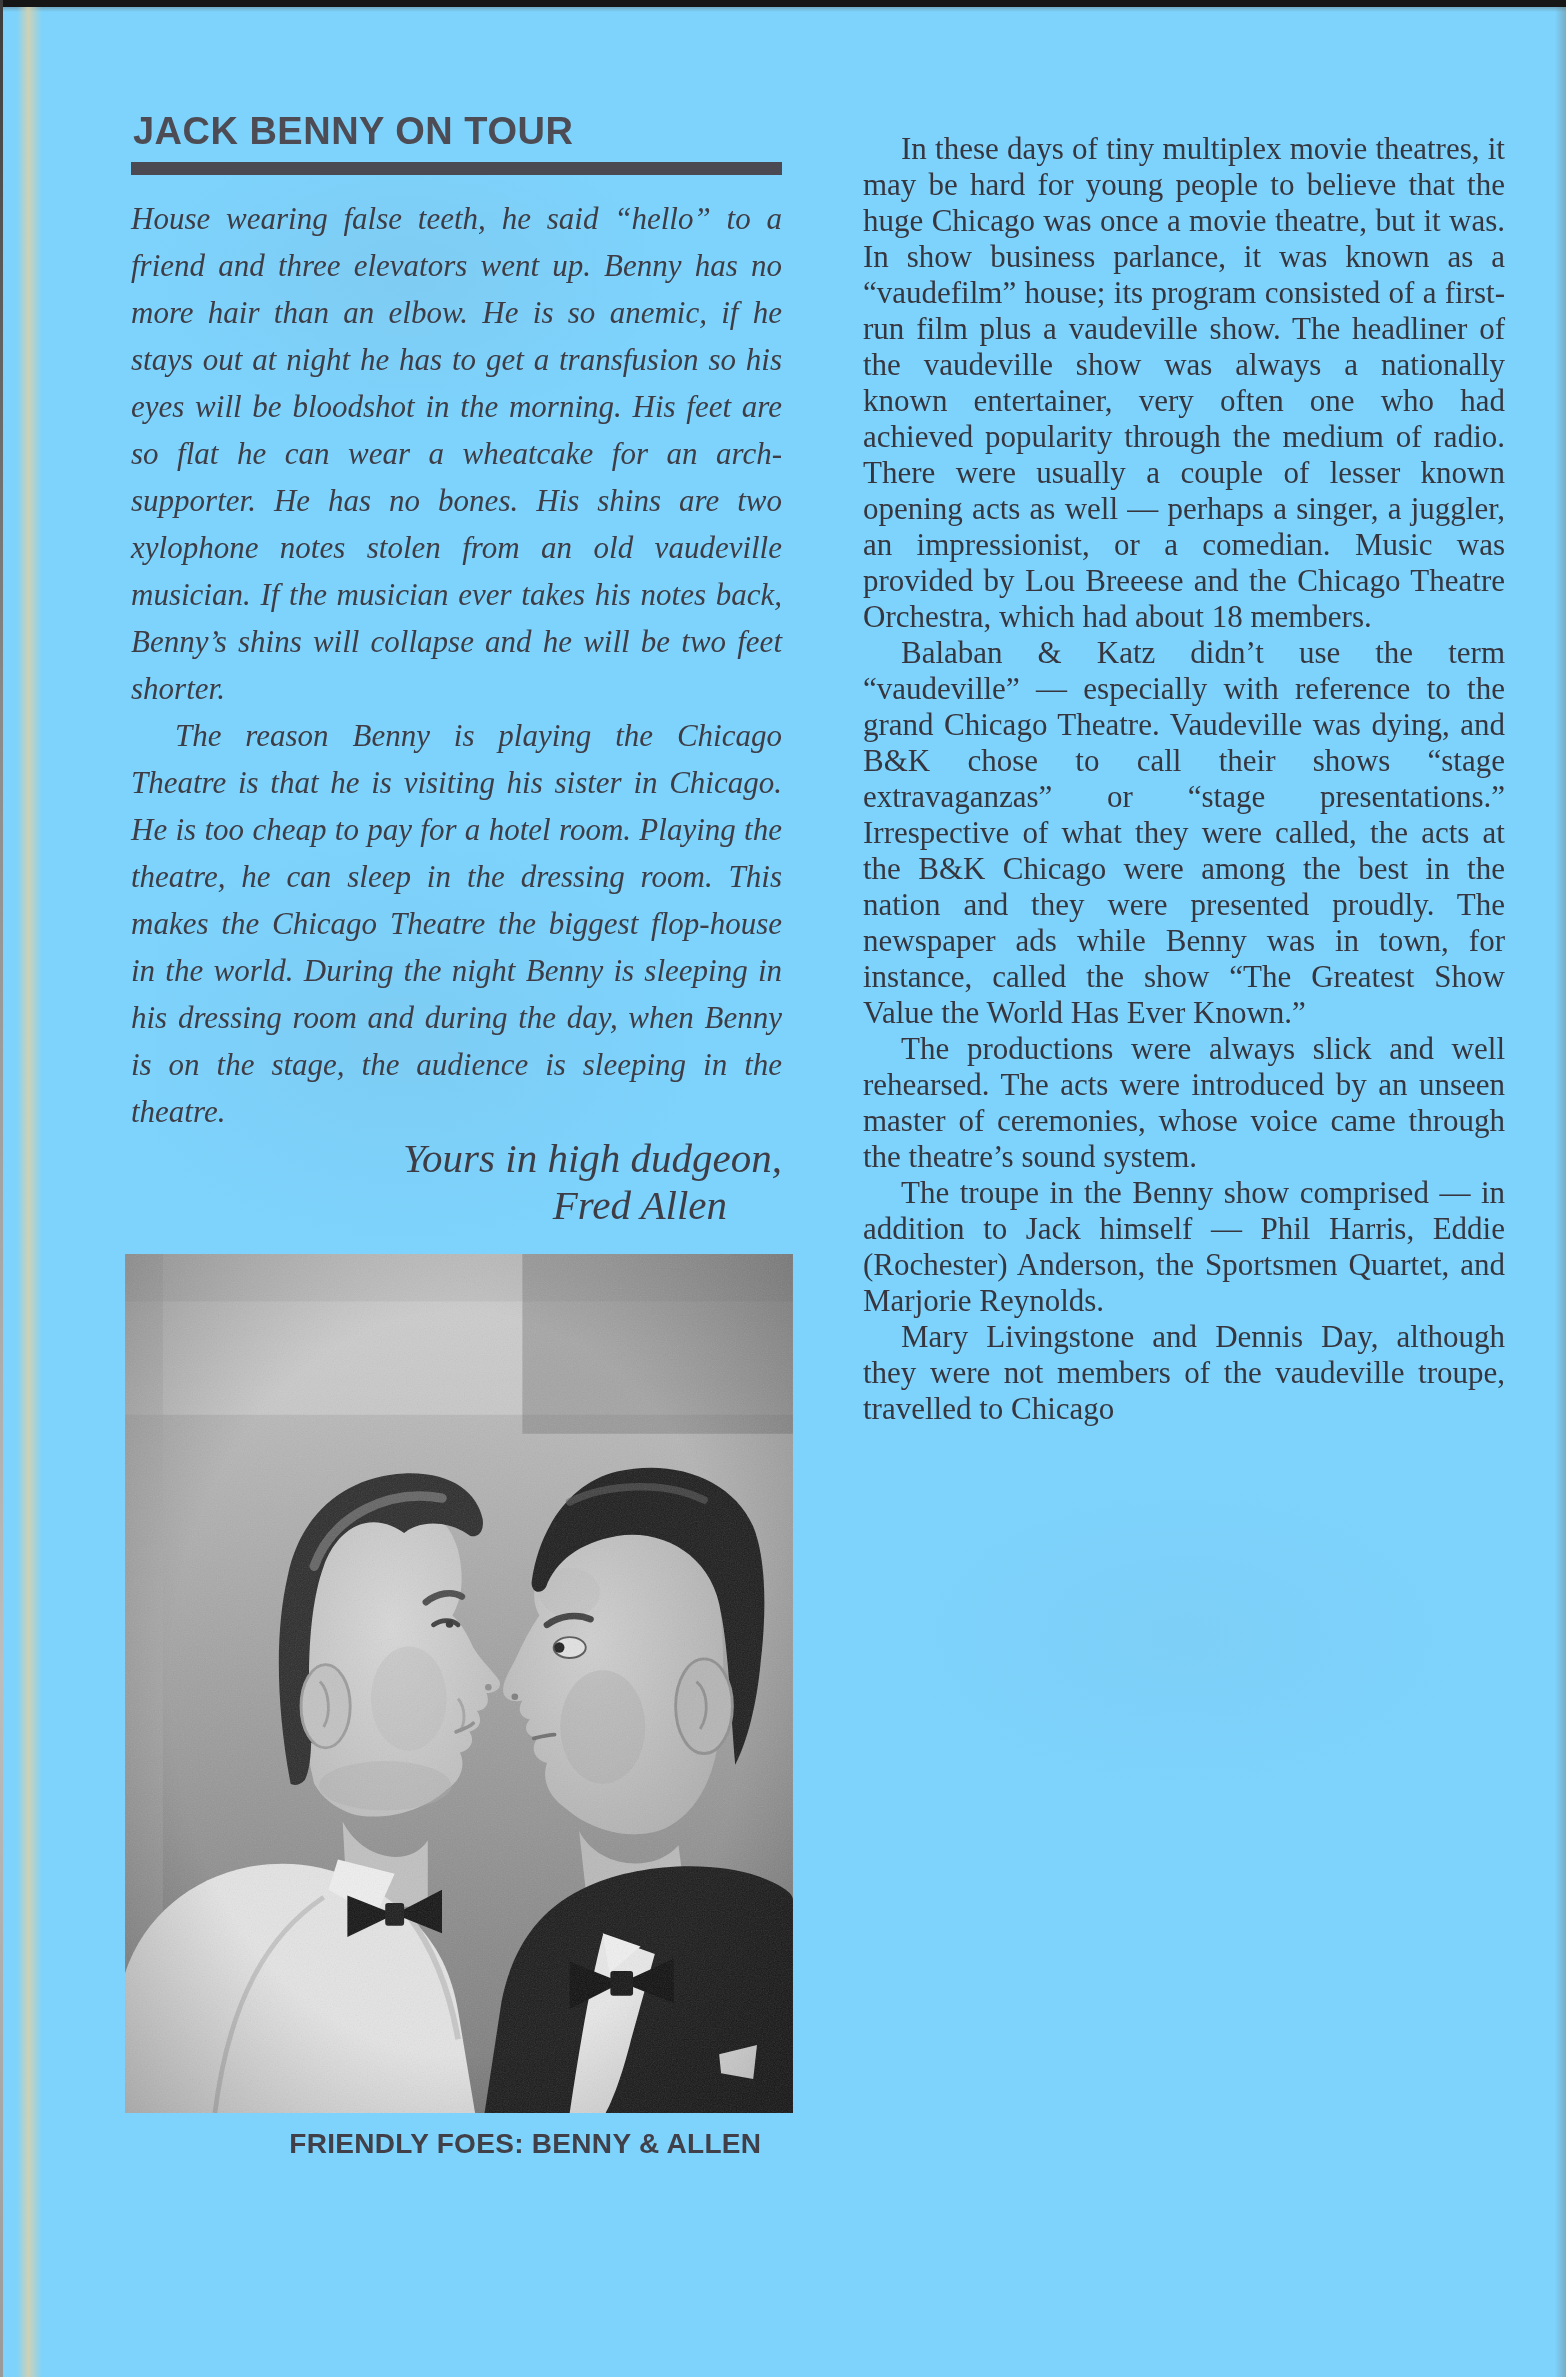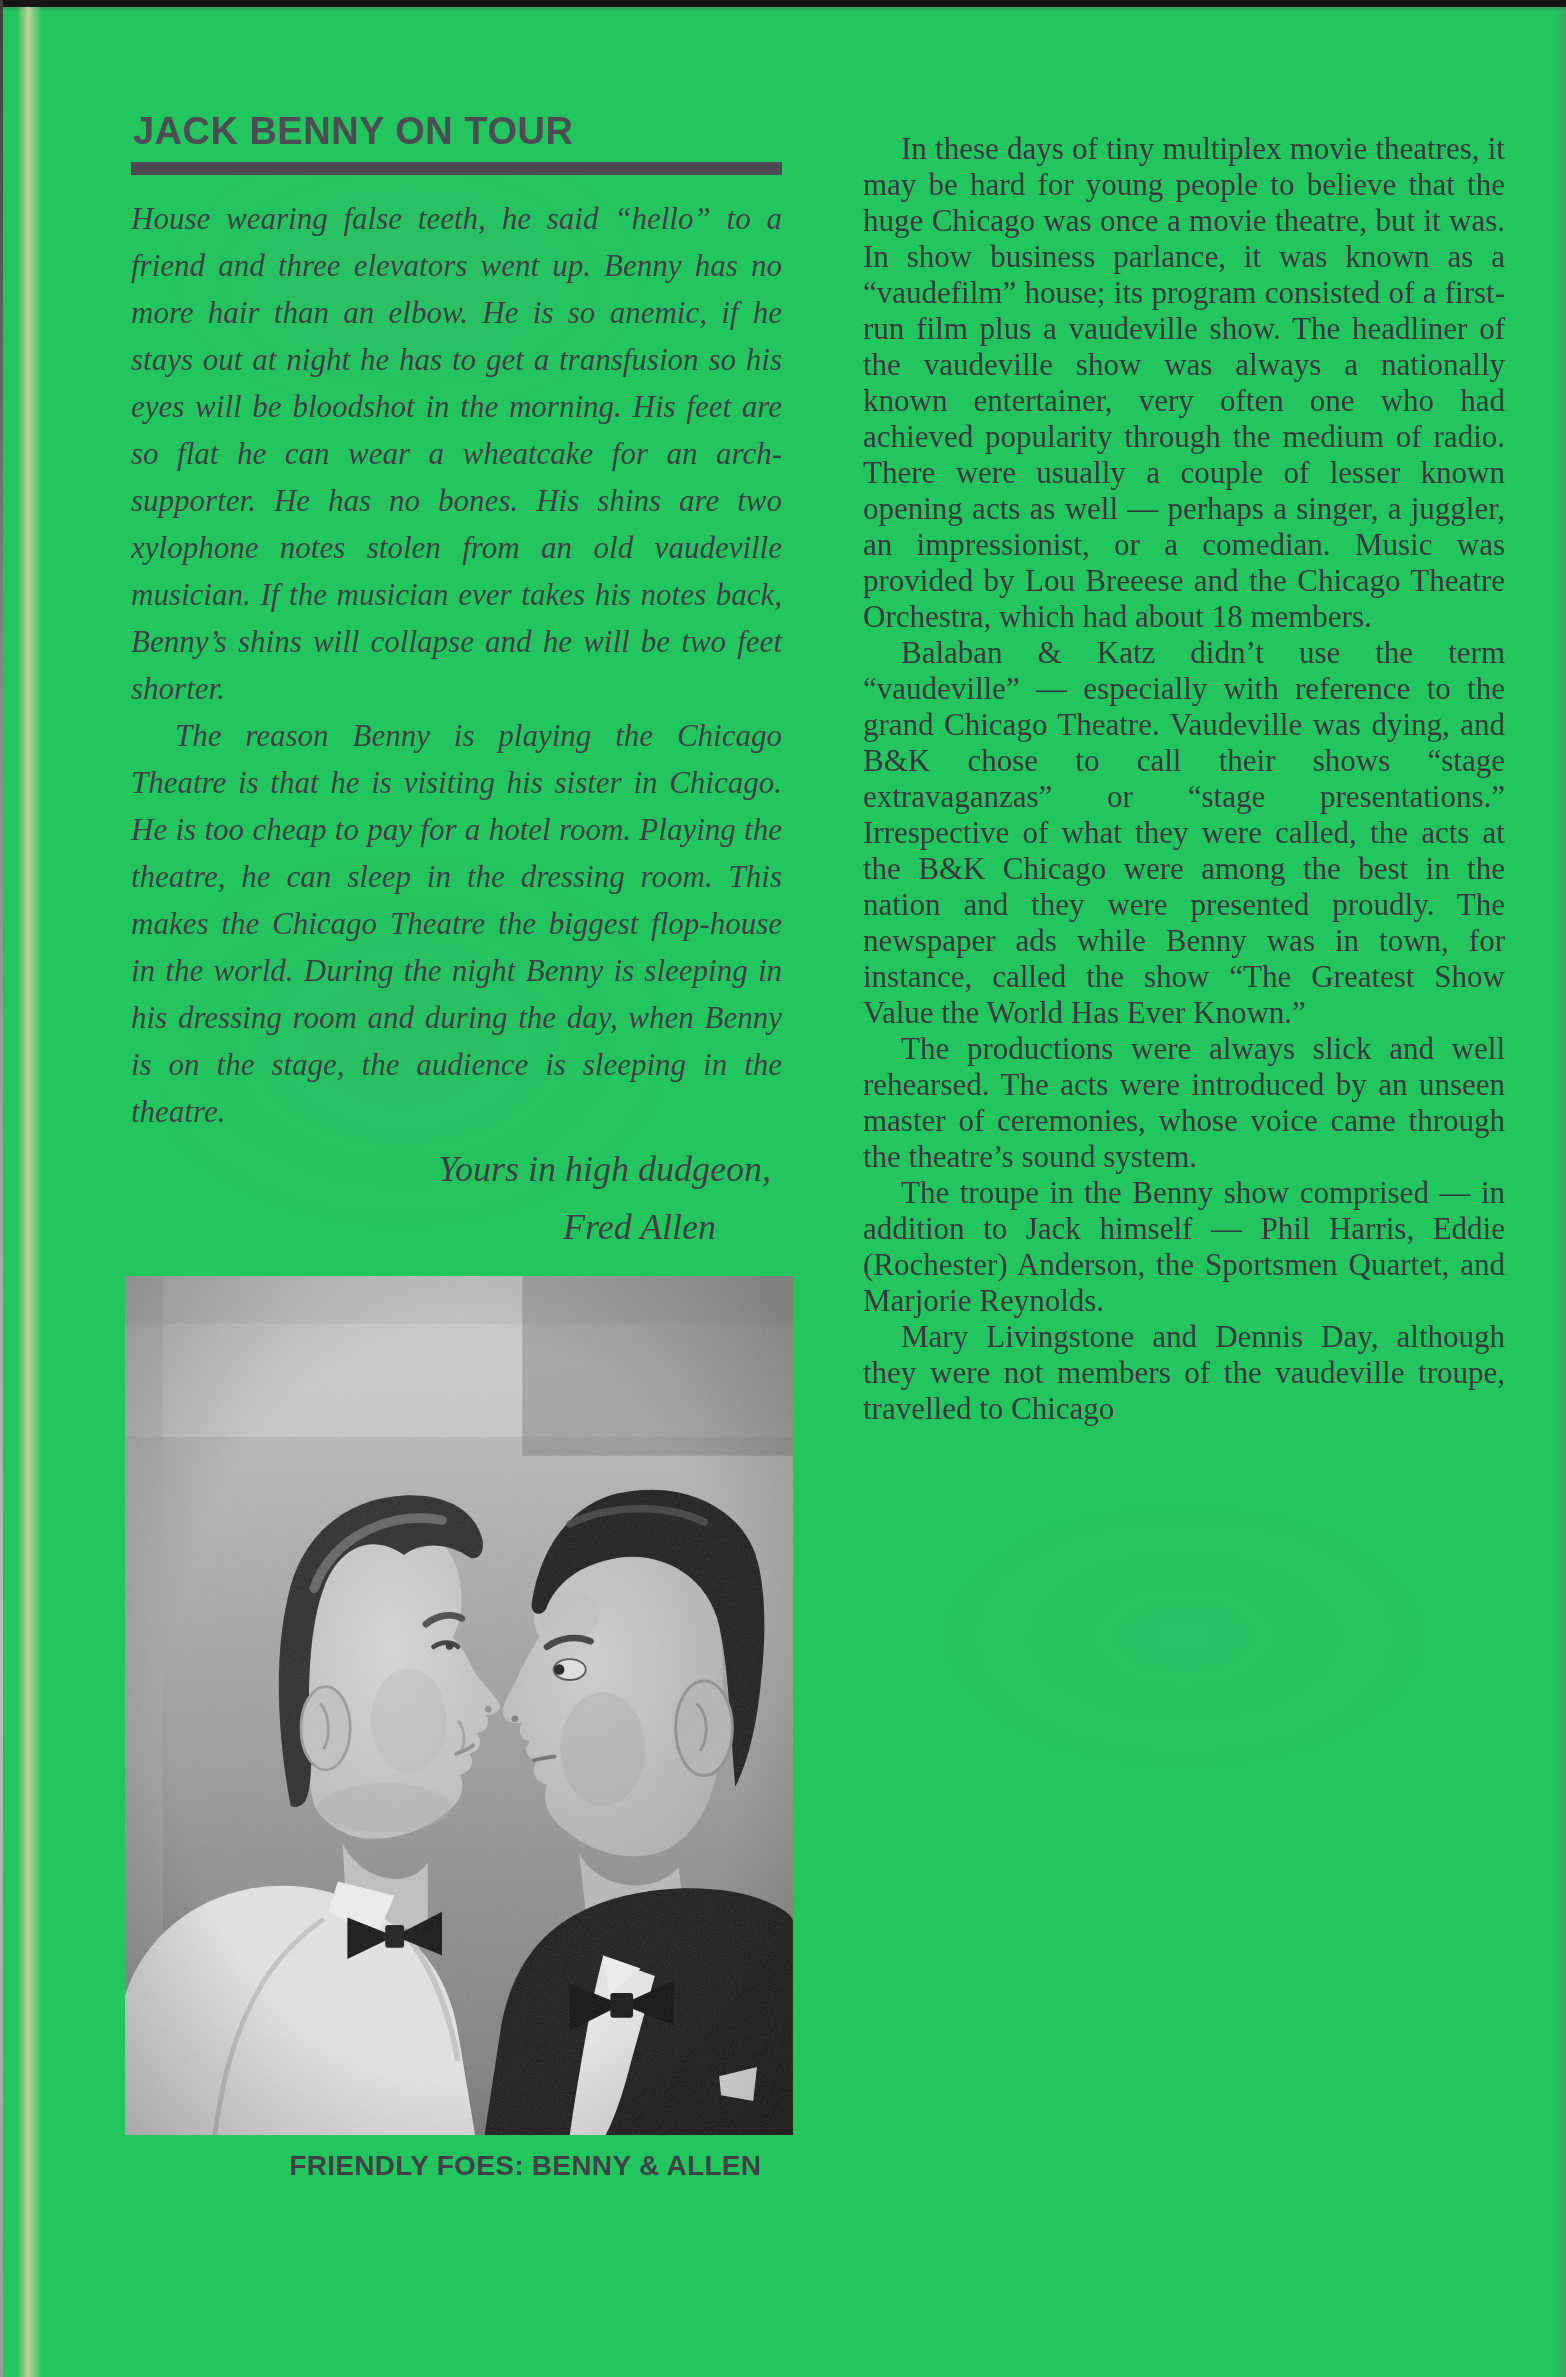--- a/index.html
+++ b/index.html
@@ -1,16 +1,16 @@
 <!DOCTYPE html>
 <html style="font-size:15px"><head>
 <meta charset="utf-8">
 <style>
   html,body{margin:0;padding:0;width:1566px;height:2377px;overflow:hidden;background:#e8e7e3;}
-  .page{position:relative;width:1566px;height:2377px;background:#22c55e;
+  .page{position:relative;width:1566px;height:2377px;background:#7dd3fc;
         font-family:"Liberation Serif",serif;color:#3b3a43;overflow:hidden;}
 
   
   .edge-top{position:absolute;top:0;left:0;right:0;height:6.6px;background:#161616;}
   .edge-top-shadow{position:absolute;top:6.6px;left:0;right:0;height:5.7px;
         background:linear-gradient(180deg,rgba(90,90,90,.35),rgba(90,90,90,0));}
   .edge-left{position:absolute;top:0;left:0;bottom:0;width:2.8px;
         background:linear-gradient(180deg,#3c3c3c,#8a8a8a 30%,#bdbdbd 70%,#9a9a9a);}
   .fold-stripe{position:absolute;top:6.6px;bottom:0;left:17px;width:24.6px;
         background:linear-gradient(90deg,rgba(214,200,156,0),rgba(221,209,168,.85) 45%,rgba(214,200,156,0));}
@@ -26,22 +26,22 @@
 
   
   .col-left{position:absolute;left:131px;top:0;width:651px;}
   .title{margin:112px 0 0 1.9px;font:bold 38px/1.05 "Liberation Sans",sans-serif;
          color:#4d4c54;letter-spacing:0.5px;}
   .title-rule{margin-top:10.4px;height:13.2px;background:#4b4a52;}
   .letter{font-family:"Liberation Serif",serif;font-style:italic;font-size:31px;line-height:47px;
           text-align:justify;margin:0;color:#3e3d46;}
   .p1{margin-top:20px;}
   .p2{text-indent:44px;}
-  .sig{font-family:"Liberation Serif",serif;font-style:italic;font-size:36px;line-height:47px;
-       margin:11px;text-align:right;color:#3e3d46;}
+  .sig{font-family:"Liberation Serif",serif;font-style:italic;font-size:41px;line-height:47px;
+       margin:0;text-align:right;color:#3e3d46;}
   .sig2{padding-right:55px;}
   .photo-figure{margin:24.6px 0 0 -5.7px;width:800px;}
   .photo-svg{display:block;width:668px;height:859px;}
   .caption{margin-top:14px;text-align:center;font:bold 28px/1.2 "Liberation Sans",sans-serif;
            color:#413f48;letter-spacing:0.3px;}
   .page-footer{margin:13.2px 0 0 -6.6px;font:italic 27.4px/1.2 "Liberation Sans",sans-serif;color:#3a3941;}
   .page-footer .mag{margin-left:9.5px;}
 
   
   .col-right{position:absolute;left:863px;top:0;width:642px;padding-top:131px;}

